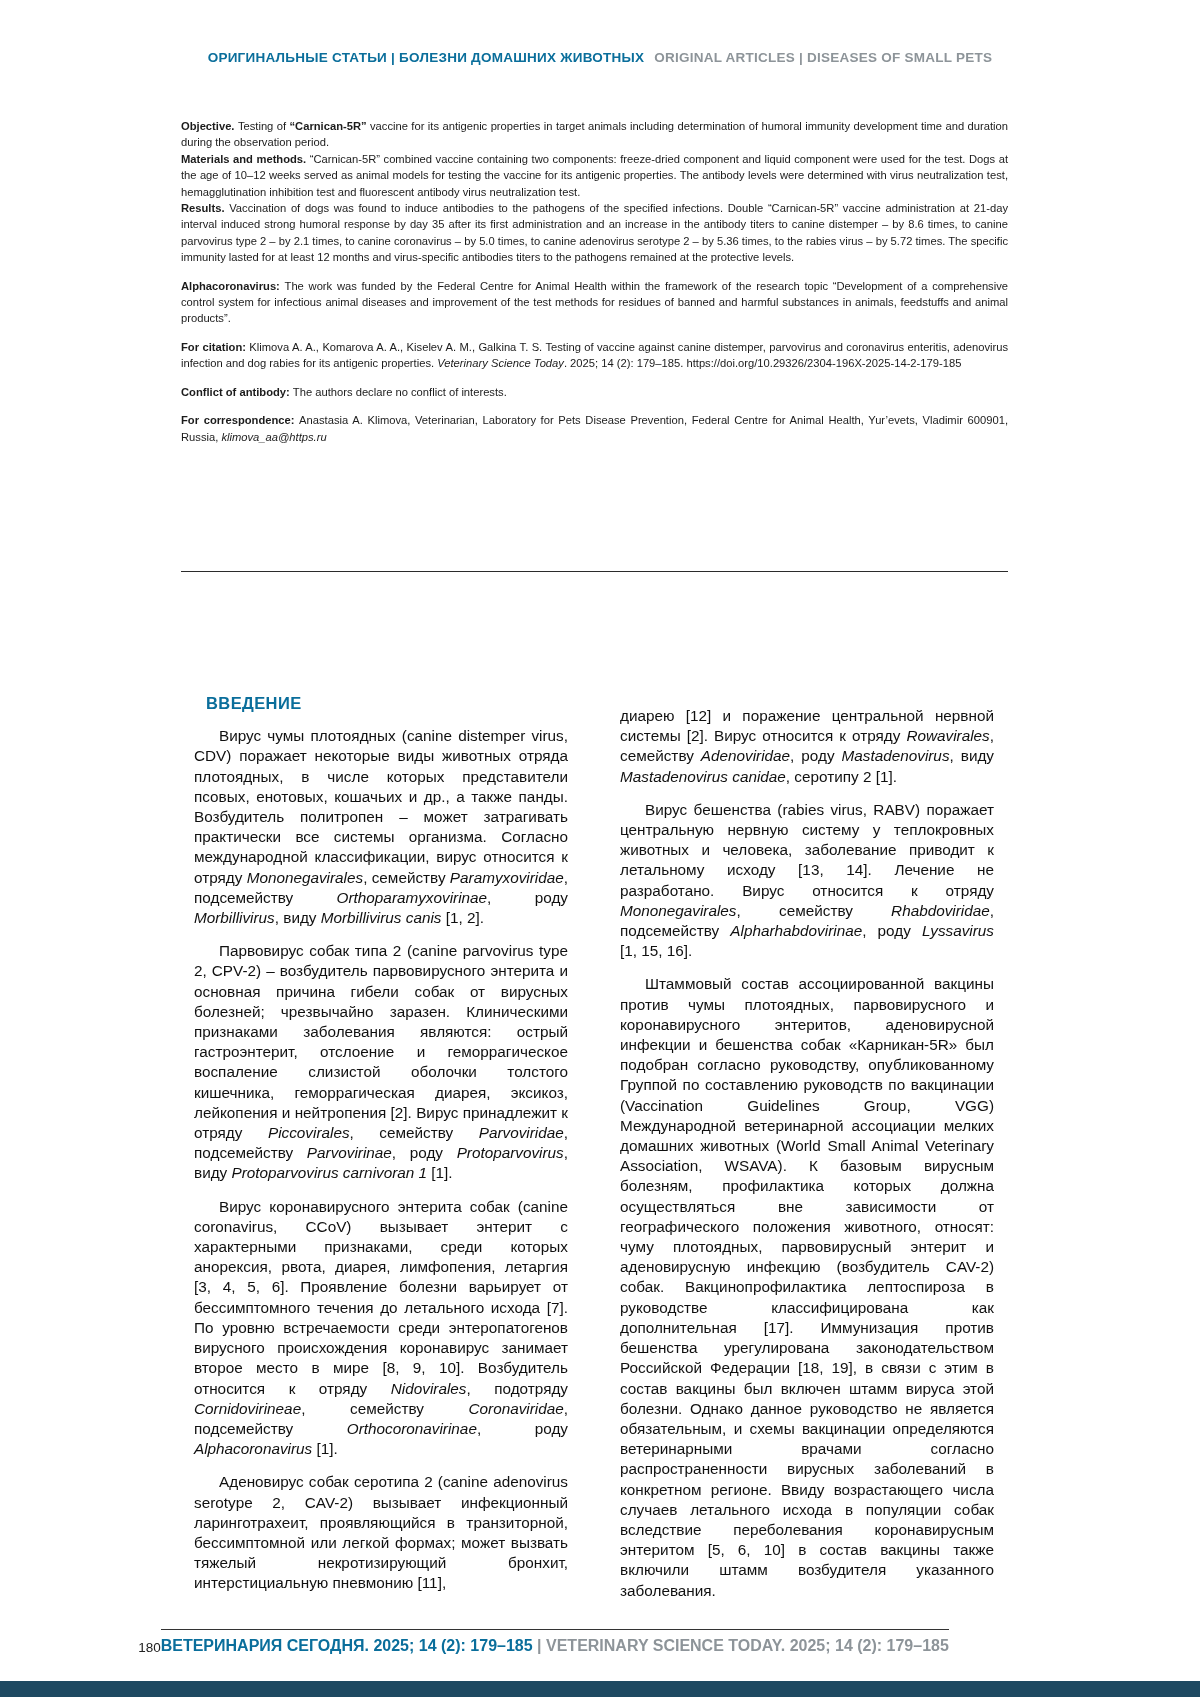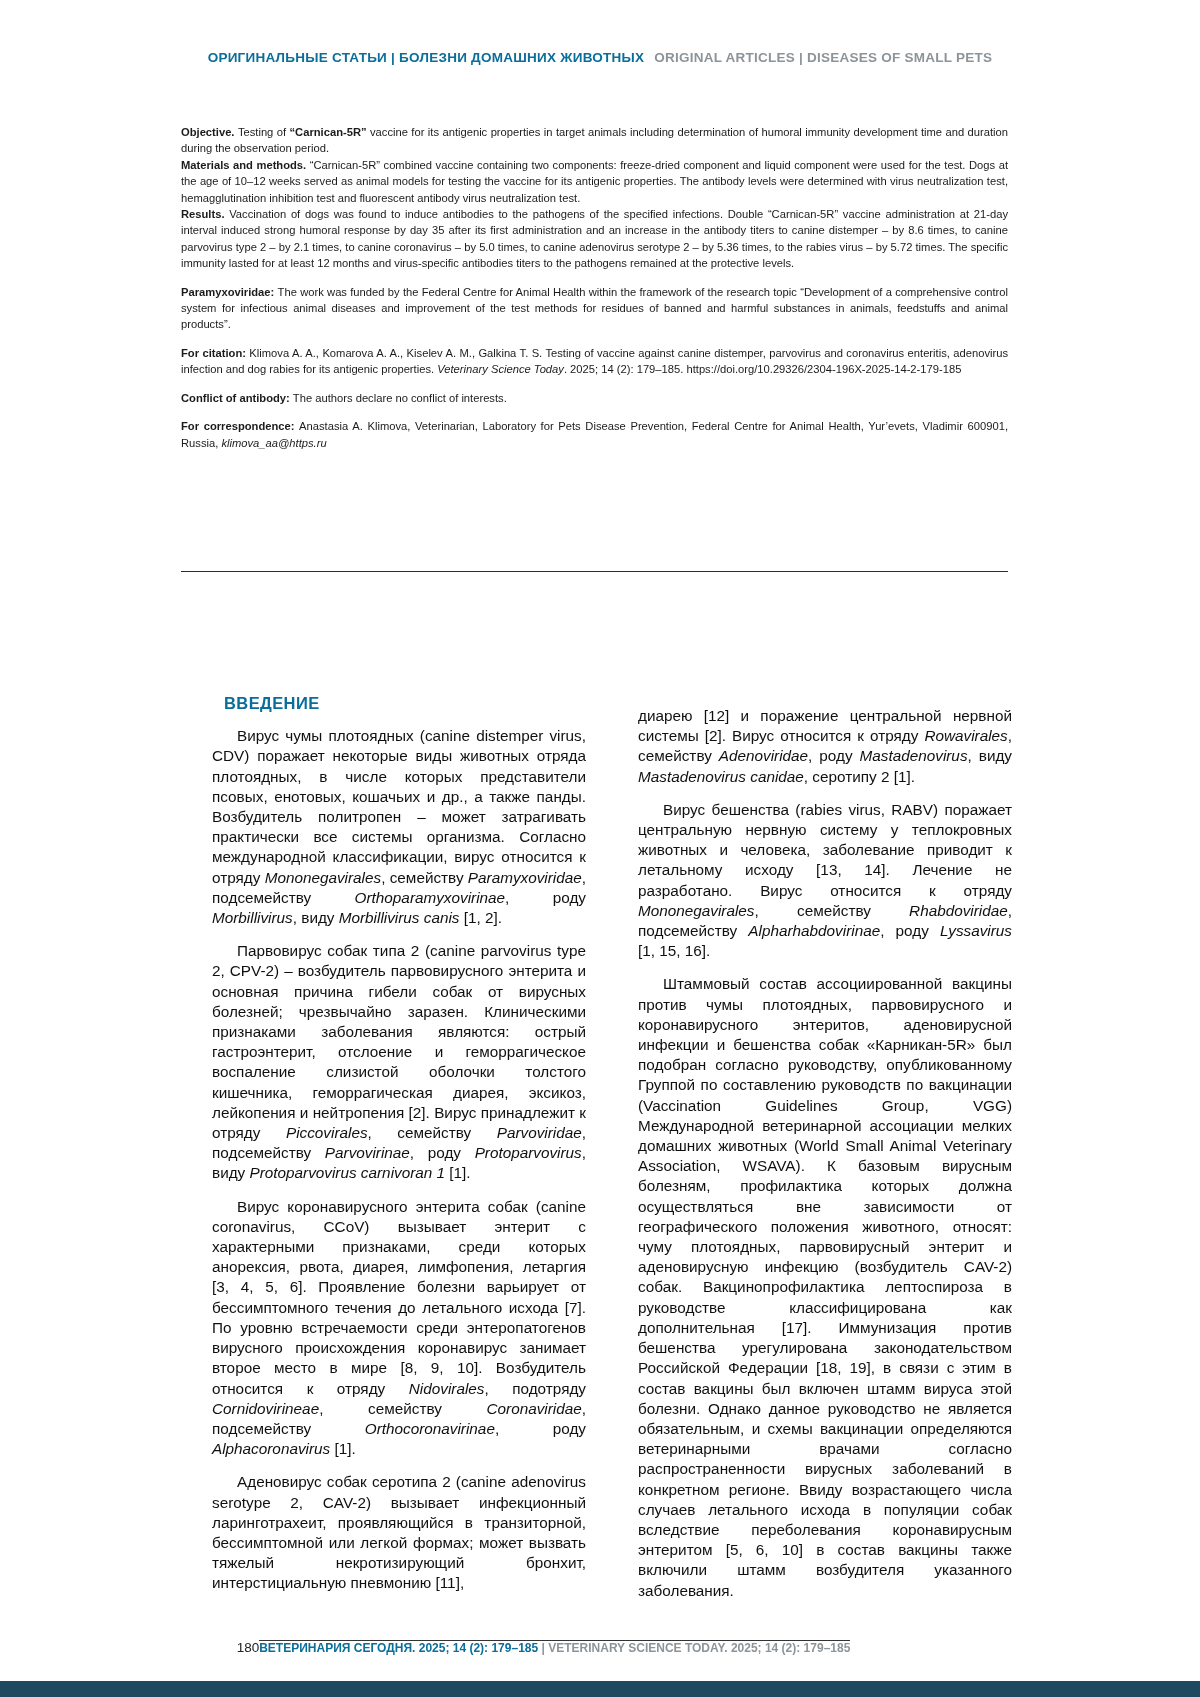--- a/index.html
+++ b/index.html
@@ -16,57 +16,57 @@
     position:absolute; top:50px; left:0; width:100%;
     text-align:center; font-size:13.5px; font-weight:700; letter-spacing:.25px;
     white-space:nowrap;
   }
   .rh-ru { color:var(--accent); }
   .rh-en { color:var(--muted); margin-left:6px; }
 
   
   .abstract {
     position:absolute; top:118px; left:181px; width:827px;
-    font-size:11.2px; line-height:16.4px; text-align:justify; color:#1b1b1b;margin-top:6px;
+    font-size:11.2px; line-height:16.4px; text-align:justify; color:#1b1b1b;
   }
   .abstract .para { margin:0; }
   .abstract-meta .para { margin-top:12px; }
   .para .label { font-weight:700; }
   .para em { font-style:italic; }
 
   .divider {
     position:absolute; top:571px; left:181px; width:827px;
     border:none; border-top:1.6px solid #2b2b2b;
   }
 
   
   .columns {
-    position:absolute; top:693px; left:199px; width:827px;
+    position:absolute; top:693px; left:181px; width:827px;
     display:flex; gap:26px;
   }
   .col {
     width:400px; font-size:15.3px; line-height:20.2px;
     text-align:justify; color:#101010;
   }
   .section-heading {
     color:var(--accent); font-size:16.5px; font-weight:700;
     letter-spacing:.4px; margin:0 0 7px 25px;
   }
   .col .para { margin:13px; }
   .col .para.indent { text-indent:25px; }
 
   
   .footer {
     position:absolute; left:80px; right:193px; bottom:42px;
     display:flex; justify-content:center; align-items:flex-end;
   }
   .page-num { font-size:13.5px; color:#222; }
   .footer-cite {
-    border-top:1.2px solid #333; 
-    font-size:12px; font-weight:700; white-space:nowrap;
+    border-top:1.2px solid #333; padding-top:7px;
+    font-size:16px; font-weight:700; white-space:nowrap;
   }
   .fc-ru { color:var(--accent); }
   .fc-sep { color:var(--muted); }
   .fc-en { color:var(--muted); }
 
   .bottom-bar {
     position:absolute; left:0; right:0; bottom:0; height:16px;
     background:var(--bar);
   }
 </style>
@@ -80,21 +80,21 @@
     <span class="rh-en">ORIGINAL ARTICLES | DISEASES OF SMALL PETS</span>
   </header>
 
   <section class="abstract">
     <div class="abstract-items">
         <p class="para"><strong class="label">Objective. </strong><span>Testing of </span><strong>“Carnican-5R”</strong><span> vaccine for its antigenic properties in target animals including determination of humoral immunity development time and duration during the observation period.</span></p>
         <p class="para"><strong class="label">Materials and methods. </strong><span>“Carnican-5R” combined vaccine containing two components: freeze-dried component and liquid component were used for the test. Dogs at the age of 10–12 weeks served as animal models for testing the vaccine for its antigenic properties. The antibody levels were determined with virus neutralization test, hemagglutination inhibition test and fluorescent antibody virus neutralization test.</span></p>
         <p class="para"><strong class="label">Results. </strong><span>Vaccination of dogs was found to induce antibodies to the pathogens of the specified infections. Double “Carnican-5R” vaccine administration at 21-day interval induced strong humoral response by day 35 after its first administration and an increase in the antibody titers to canine distemper – by 8.6 times, to canine parvovirus type 2 – by 2.1 times, to canine coronavirus – by 5.0 times, to canine adenovirus serotype 2 – by 5.36 times, to the rabies virus – by 5.72 times. The specific immunity lasted for at least 12 months and virus-specific antibodies titers to the pathogens remained at the protective levels.</span></p>
       </div>
     <div class="abstract-meta">
-        <p class="para"><strong class="label">Paramyxoviridae: </strong><span>The work was funded by the Federal Centre for Animal Health within the framework of the research topic “Development of a comprehensive control system for infectious animal diseases and improvement of the test methods for residues of banned and harmful substances in animals, feedstuffs and animal products”.</span></p>
+        <p class="para"><strong class="label">Alphacoronavirus: </strong><span>The work was funded by the Federal Centre for Animal Health within the framework of the research topic “Development of a comprehensive control system for infectious animal diseases and improvement of the test methods for residues of banned and harmful substances in animals, feedstuffs and animal products”.</span></p>
         <p class="para"><strong class="label">For citation: </strong><span>Klimova A. A., Komarova A. A., Kiselev A. M., Galkina T. S. Testing of vaccine against canine distemper, parvovirus and coronavirus enteritis, adenovirus infection and dog rabies for its antigenic properties. </span><em>Veterinary Science Today</em><span>. 2025; 14 (2): 179–185. </span><span>https://doi.org/10.29326/2304-196X-2025-14-2-179-185</span></p>
         <p class="para"><strong class="label">Conflict of antibody: </strong><span>The authors declare no conflict of interests.</span></p>
         <p class="para"><strong class="label">For correspondence: </strong><span>Anastasia A. Klimova, Veterinarian, Laboratory for Pets Disease Prevention, Federal Centre for Animal Health, Yur’evets, Vladimir 600901, Russia, </span><em>klimova_aa@https.ru</em></p>
       </div>
   </section>
 
   <hr class="divider">
 
   <section class="columns">
     <div class="col">

